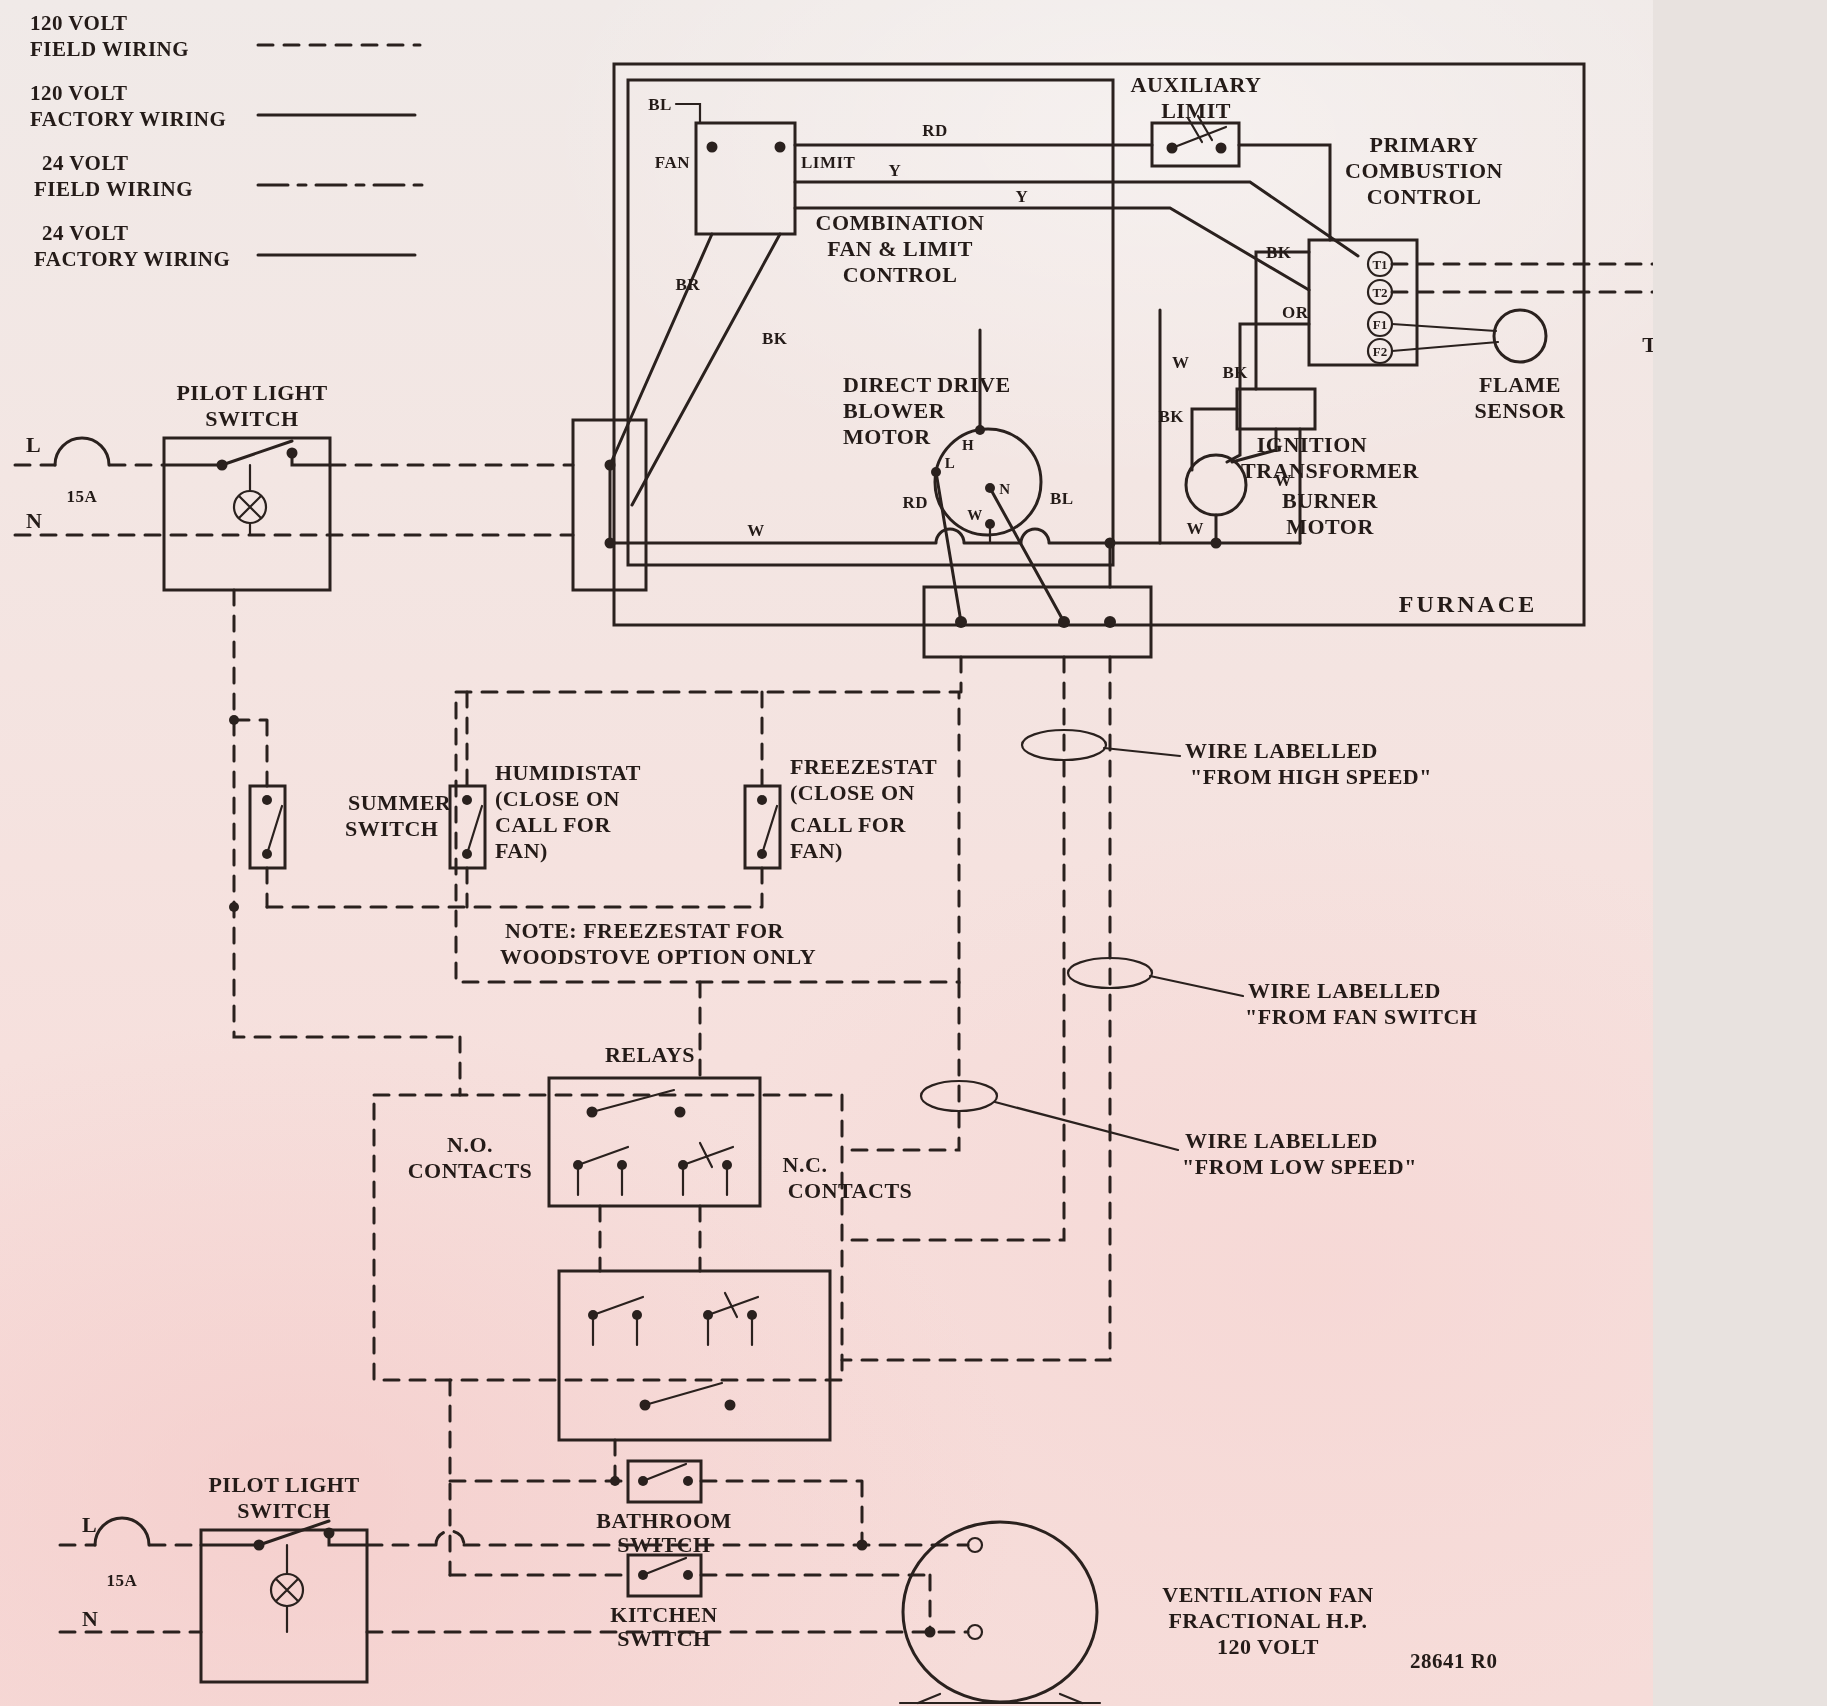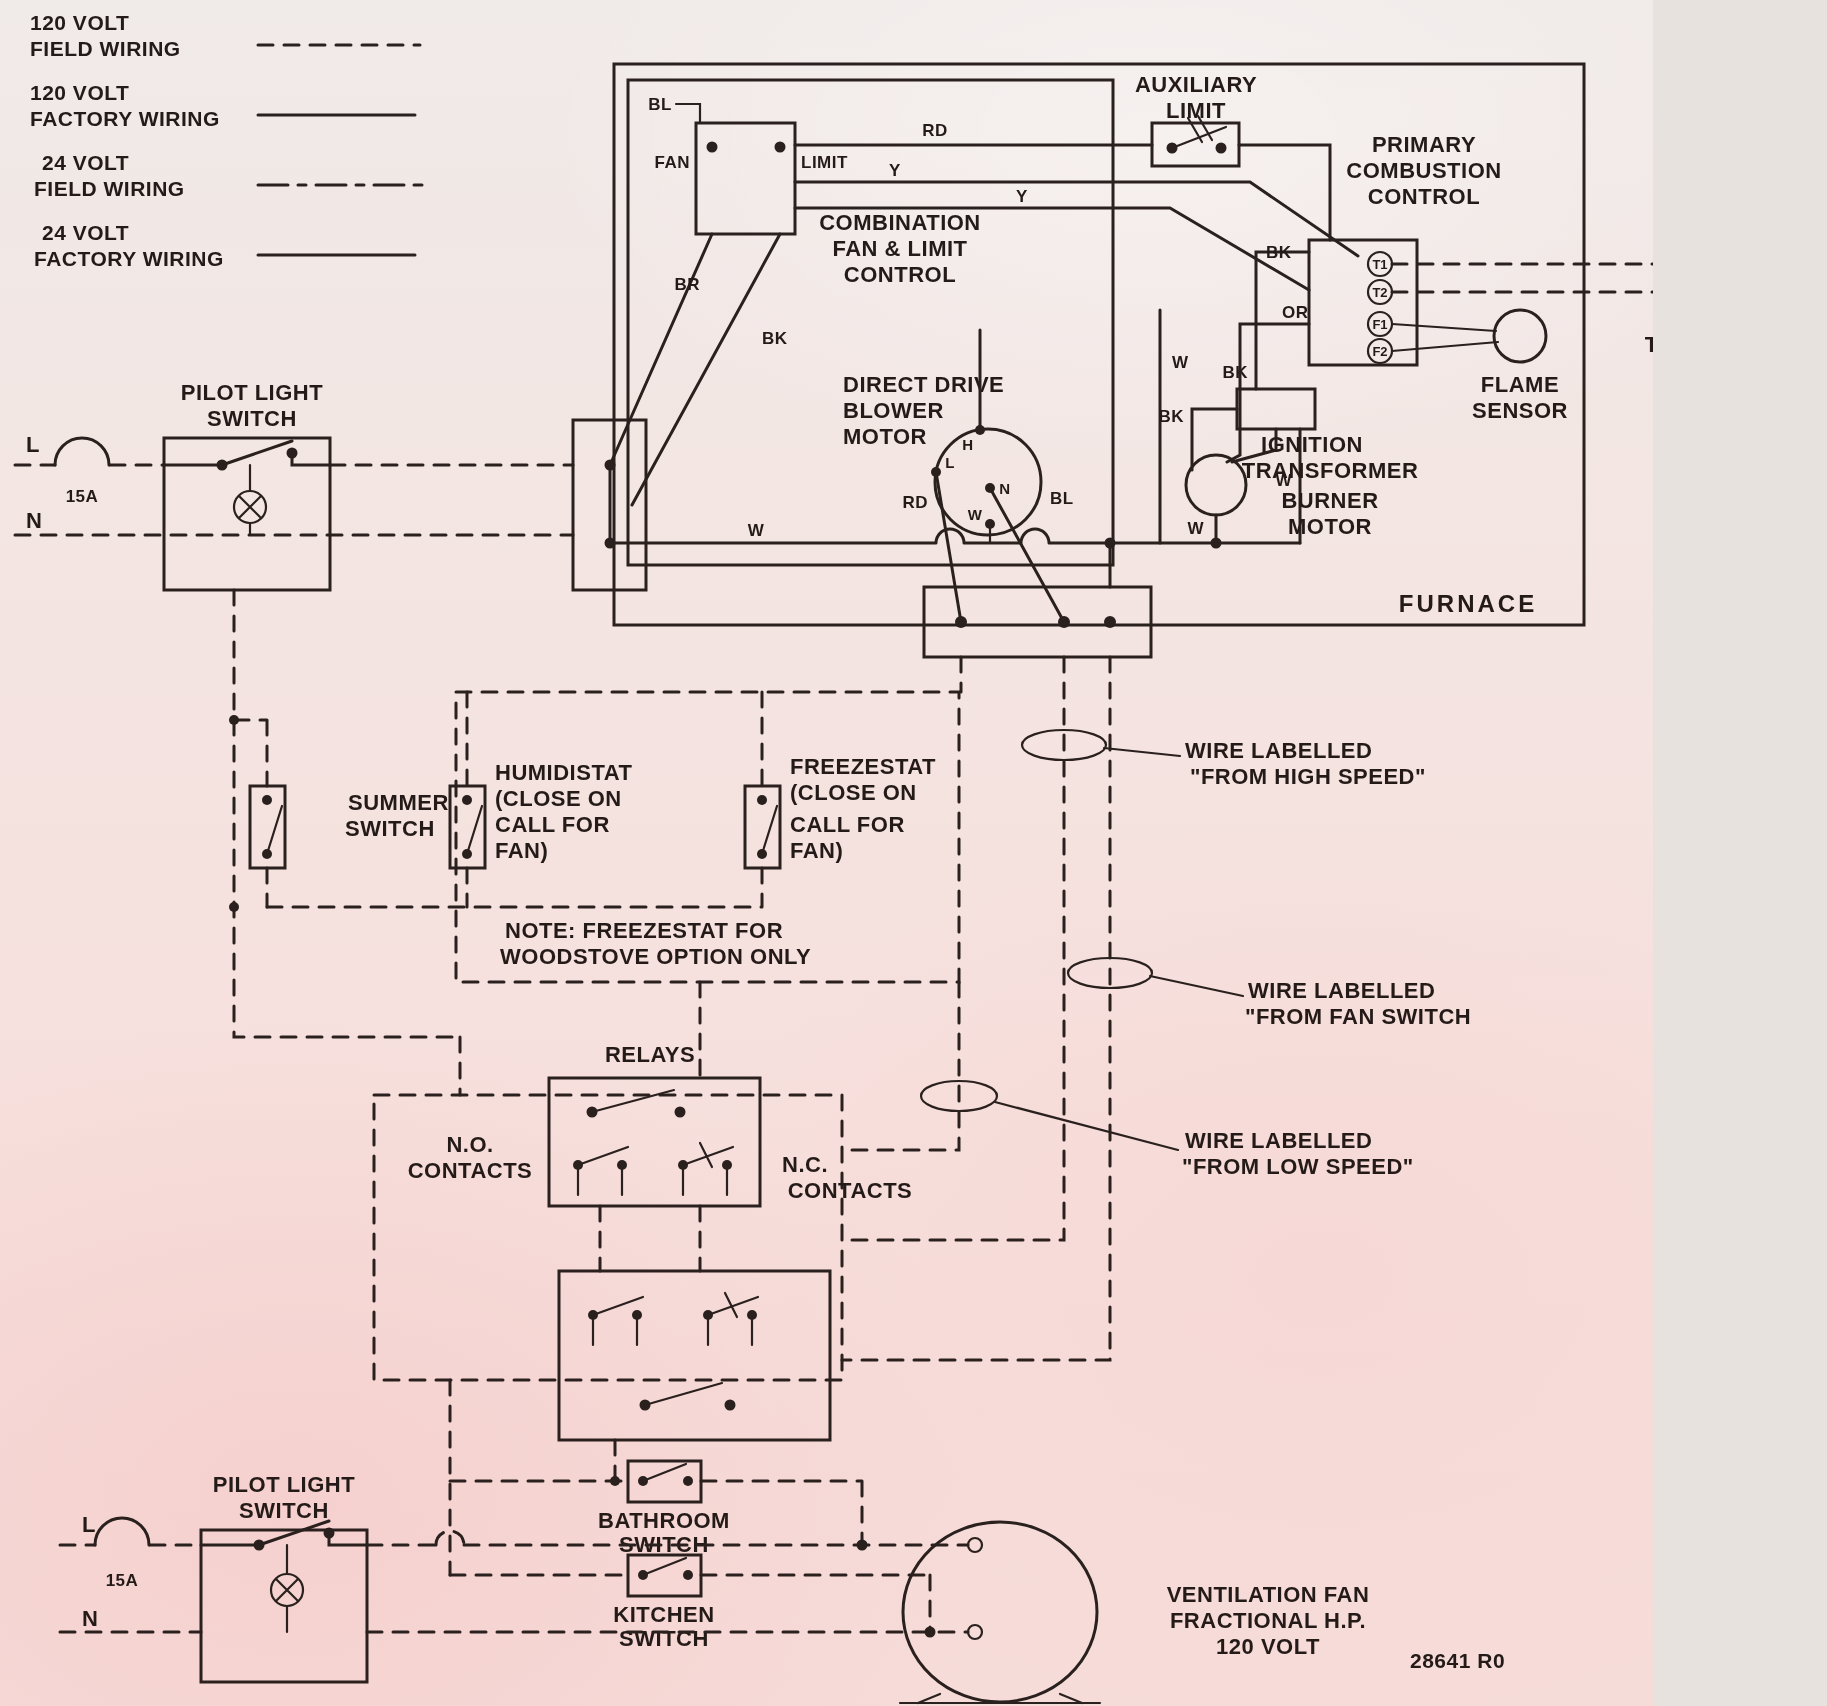--- a/index.html
+++ b/index.html
@@ -3,21 +3,21 @@
 <meta charset="utf-8">
 <style>
   html,body{margin:0;padding:0;background:#e8e2df;}
   .stage{
     position:relative;width:1653px;height:1706px;overflow:hidden;
     background:
       radial-gradient(1200px 800px at 18% 88%, rgba(244,197,196,.55), rgba(244,197,196,0) 60%),
       radial-gradient(1000px 700px at 80% 75%, rgba(246,210,208,.5), rgba(246,210,208,0) 65%),
       radial-gradient(900px 500px at 70% 8%, rgba(255,255,255,.35), rgba(255,255,255,0) 70%),
       linear-gradient(180deg,#f0eae8 0%,#f3e6e3 28%,#f6e0dd 62%,#f6dcd9 100%);
-    font-family:Liberation Sans, sans-serif;
+    font-family:Liberation Serif, serif;
   }
   svg{position:absolute;left:0;top:0;}
   .wire,.box{fill:none;stroke:#2a211e;stroke-width:3;stroke-linecap:round;}
   .thin{stroke-width:2.2;}
   .dash{stroke-dasharray:15 11;}
   .dashdot{stroke-dasharray:30 10 8 10;}
   .dot{fill:#2a211e;stroke:none;}
   text{fill:#241b18;font-weight:bold;letter-spacing:.5px;}
   .t22{font-size:22px;}
   .t21{font-size:21px;}

